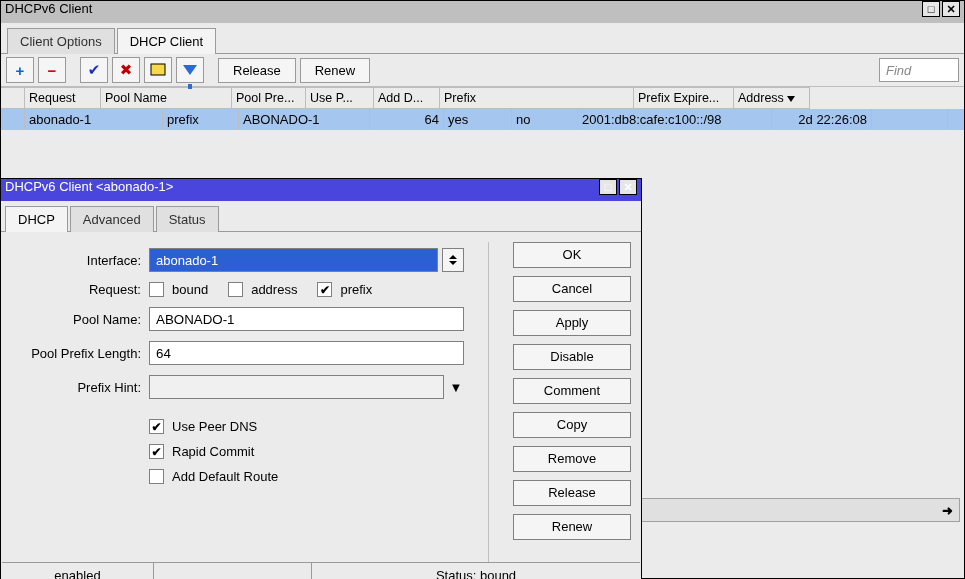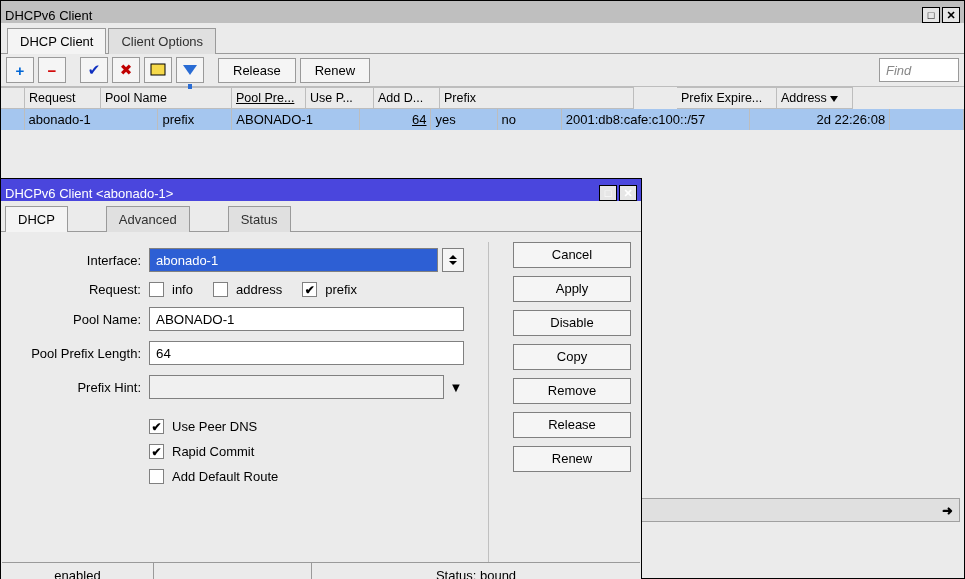--- a/index.html
+++ b/index.html
@@ -18,21 +18,21 @@
     border: 1px solid #000;
   }
   
   #main-window {
     left: 0; top: 0; width: 965px; height: 579px;
   }
   .titlebar {
     background: linear-gradient(#bfbfbf,#bfbfbf);
     height: 22px;
     display: flex;
-    align-items: flex-end;
+    align-items: flex-start;
     padding: 0 4px;
     color: #000;
     font-size: 13px;
   }
   .titlebar.active {
     background: #4a46dd;
     color: #fff;
   }
   .titlebar-spacer { flex: 1; }
   .titlebar-btn {
@@ -128,25 +128,25 @@
     border-right:1px solid #bdbdbd;
     padding:3px 4px;
     font-size:13px;
     overflow:hidden;
     white-space:nowrap;
   }
   .col0{width:24px;}
   .col1{width:138px;}
   .col2{width:76px;}
   .col3{width:131px;}
-  .col4{width:74px;text-align:right;text-decoration:underline;}
+  .col4{width:74px;text-align:right;}
   .col5{width:68px;}
   .col6{width:66px;}
   .col7{width:194px;}
-  .col8{width:100px;text-align:right;margin-left:43px;}
+  .col8{width:100px;text-align:right;}
   .col9{width:76px;}
   .sort-tri {
     display:inline-block;width:0;height:0;
     border-left:4px solid transparent;
     border-right:4px solid transparent;
     border-top:6px solid #000;
     vertical-align:middle;margin-left:3px;
   }
   .up-tri {
     display:inline-block;width:0;height:0;
@@ -162,21 +162,20 @@
   .dlg-body {
     padding:6px 8px 8px 8px;
     display:flex;
     gap:24px;
     height:calc(100% - 22px - 30px);
   }
   .tabbar2 {
     display:flex;
     padding:4px 4px 0 4px;
     border-bottom:1px solid #9a9a9a;
-    gap:36px;
   }
   .form-col {
     flex:1;
     padding-top:10px;
   }
   .btn-col {
     width:120px;
     padding-top:4px;
     display:flex;
     flex-direction:column;
@@ -275,22 +274,22 @@
 
 <div class="window" id="main-window">
   <div class="titlebar">
     <span>DHCPv6 Client</span>
     <div class="titlebar-spacer"></div>
     <div class="titlebar-btn">□</div>
     <div class="titlebar-btn">✕</div>
   </div>
 
   <div class="tabbar">
+    <div class="tab">Client Options</div>
     <div class="tab active">DHCP Client</div>
-    <div class="tab">Client Options</div>
   </div>
 
   <div class="toolbar">
     <div class="tb-btn" style="color:#0066d6;font-weight:bold">+</div>
     <div class="tb-btn" style="color:#d10000;font-weight:bold">−</div>
     <div class="tb-sep"></div>
     <div class="tb-btn" style="color:#1030c0">✔</div>
     <div class="tb-btn" style="color:#c00000">✖</div>
     <div class="tb-btn">
       <svg width="16" height="14">
@@ -319,21 +318,21 @@
   </div>
 
   <div class="grid-row">
     <div class="gr-cell col0"></div>
     <div class="gr-cell col1">abonado-1</div>
     <div class="gr-cell col2">prefix</div>
     <div class="gr-cell col3">ABONADO-1</div>
     <div class="gr-cell col4">64</div>
     <div class="gr-cell col5">yes</div>
     <div class="gr-cell col6">no</div>
-    <div class="gr-cell col7">2001:db8:cafe:c100::/57</div>
+    <div class="gr-cell col7">2001:db8:cafe:c100::/98</div>
     <div class="gr-cell col8">2d 22:26:08</div>
     <div class="gr-cell col9"></div>
   </div>
 
   <div class="grid-bottom">
     <span style="font-weight:bold;padding-right:6px">➜</span>
   </div>
 </div>
 
 <div class="window" id="sub-window">
@@ -363,21 +362,21 @@
               <polygon points="2,6 10,6 6,10" fill="#000"></polygon>
             </svg>
           </div>
         </div>
       </div>
 
       <div class="form-row">
         <div class="form-label">Request:</div>
         <div class="form-input-wrap">
           <span class="chk"></span>
-          <span class="chk-label">info</span>
+          <span class="chk-label">bound</span>
           <span class="chk"></span>
           <span class="chk-label">address</span>
           <span class="chk">✔</span>
           <span class="chk-label">prefix</span>
         </div>
       </div>
 
       <div class="form-row">
         <div class="form-label">Pool Name:</div>
         <div class="form-input-wrap">
@@ -424,23 +423,25 @@
           <span class="chk"></span>
           <span>Add Default Route</span>
         </div>
       </div>
 
     </div>
 
     <div class="sep-line"></div>
 
     <div class="btn-col">
+      <div class="big-btn">OK</div>
       <div class="big-btn">Cancel</div>
       <div class="big-btn">Apply</div>
       <div class="big-btn">Disable</div>
+      <div class="big-btn">Comment</div>
       <div class="big-btn">Copy</div>
       <div class="big-btn">Remove</div>
       <div class="big-btn">Release</div>
       <div class="big-btn">Renew</div>
     </div>
   </div>
 
   <div class="statusbar">
     <div class="status-cell" style="width:152px">enabled</div>
     <div class="status-cell" style="width:158px"></div>

